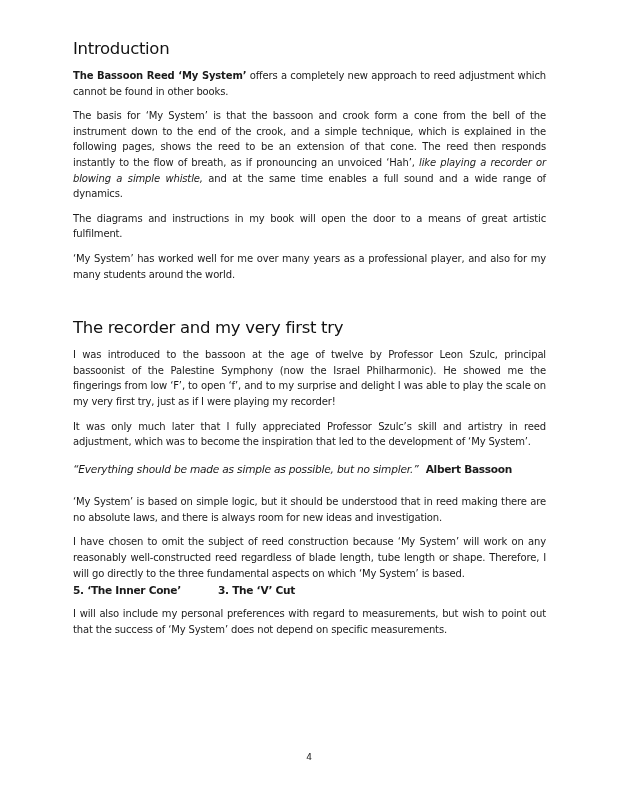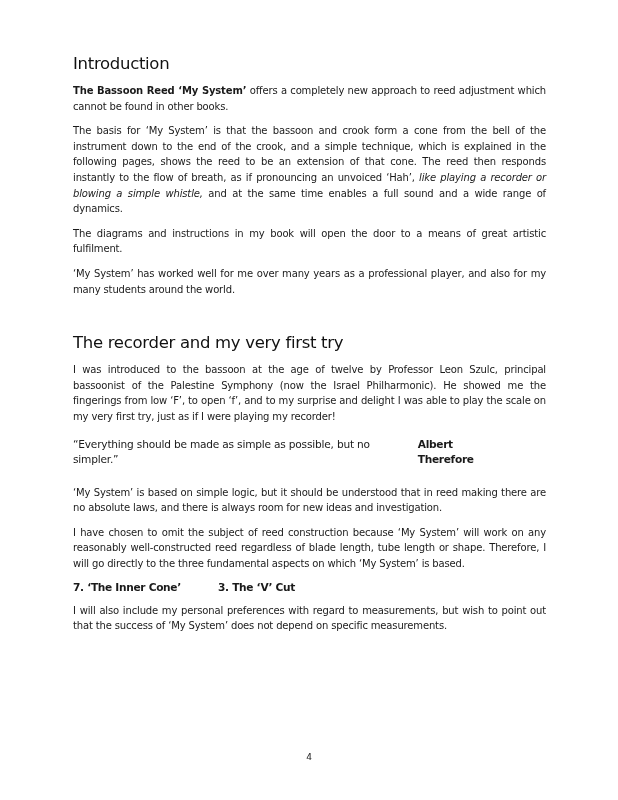--- a/index.html
+++ b/index.html
@@ -1,26 +1,26 @@
 <!DOCTYPE html>
 <html><head>
 <meta charset="utf-8">
 <style>
   html, body { margin: 0; padding: 0; background: #ffffff; }
   body { width: 618px; height: 800px; position: relative; overflow: hidden;
          font-family: "DejaVu Sans", sans-serif; color: #1a1a1a; }
-  .page { position: absolute; left: 73px; top: 54px; width: 473px; }
+  .page { position: absolute; left: 73px; top: 39px; width: 473px; }
   h2 { font-family: "DejaVu Sans", sans-serif; font-weight: normal; font-size: 16.5px;
        margin: 0 0 10px 0; letter-spacing: -0.3px; color: #111; }
   p { font-size: 10px; line-height: 15.6px; margin: 0 0 9px 0; text-align: justify;
       letter-spacing: -0.15px; }
   .sec2 { margin-top: 36px; }
   .quote-row { display: flex; justify-content: space-between; font-size: 10.6px;
                line-height: 15.6px; margin: 12px 0 17px 0; padding-right: 34px; }
-  .quote-row .q { letter-spacing: -0.2px; }
+  .quote-row .q { font-style: italic; letter-spacing: -0.2px; }
   .quote-row .a { font-weight: bold; letter-spacing: -0.3px; }
   .topics { display: flex; font-size: 10.6px; font-weight: bold; line-height: 14px;
             margin: 0 0 9px 0; letter-spacing: -0.3px; }
   .topics span:nth-child(1) { width: 145px; }
   .topics span:nth-child(2) { width: 219px; }
   .page-num { position: absolute; top: 752px; left: 0; width: 618px; text-align: center;
               font-size: 9px; }
   b { font-weight: bold; }
   i { font-style: italic; }
 </style>
@@ -32,27 +32,28 @@
     <h2>Introduction</h2>
     <p><b>The Bassoon Reed ‘My System’</b><span> offers a completely new approach to reed adjustment which cannot be found in other books.</span></p>
     <p><span>The basis for ‘My System’ is that the bassoon and crook form a cone from the bell of the instrument down to the end of the crook, and a simple technique, which is explained in the following pages, shows the reed to be an extension of that cone. The reed then responds instantly to the flow of breath, as if pronouncing an unvoiced ‘Hah’, </span><i>like playing a recorder or blowing a simple whistle,</i><span> and at the same time enables a full sound and a wide range of dynamics.</span></p>
     <p>The diagrams and instructions in my book will open the door to a means of great artistic fulfilment.</p>
     <p>‘My System’ has worked well for me over many years as a professional player, and also for my many students around the world.</p>
   </section>
 
   <section class="sec2">
     <h2>The recorder and my very first try</h2>
     <p>I was introduced to the bassoon at the age of twelve by Professor Leon Szulc, principal bassoonist of the Palestine Symphony (now the Israel Philharmonic). He showed me the fingerings from low ‘F’, to open ‘f’, and to my surprise and delight I was able to play the scale on my very first try, just as if I were playing my recorder!</p>
+    <p>It was only much later that I fully appreciated Professor Szulc’s skill and artistry in reed adjustment, which was to become the inspiration that led to the development of ‘My System’.</p>
     <div class="quote-row">
       <span class="q">“Everything should be made as simple as possible, but no simpler.”</span>
-      <span class="a">Albert Therefore</span>
+      <span class="a">Albert Bassoon</span>
     </div>
     <p>‘My System’ is based on simple logic, but it should be understood that in reed making there are no absolute laws, and there is always room for new ideas and investigation.</p>
-    <p style="margin-bottom:8px;">I have chosen to omit the subject of reed construction because ‘My System’ will work on any reasonably well-constructed reed regardless of blade length, tube length or shape. Therefore, I will go directly to the three fundamental aspects on which ‘My System’ is based.</p>
+    <p style="margin-bottom:2px;">I have chosen to omit the subject of reed construction because ‘My System’ will work on any reasonably well-constructed reed regardless of blade length, tube length or shape. Therefore, I will go directly to the three fundamental aspects on which ‘My System’ is based.</p>
     <div class="topics">
-      <span>7. ‘The Inner Cone’</span>
+      <span>5. ‘The Inner Cone’</span>
       <span>3. The ‘V’ Cut</span>
     </div>
     <p>I will also include my personal preferences with regard to measurements, but wish to point out that the success of ‘My System’ does not depend on specific measurements.</p>
   </section>
 </div>
 
 <div class="page-num">4</div>
 
 </body></html>

